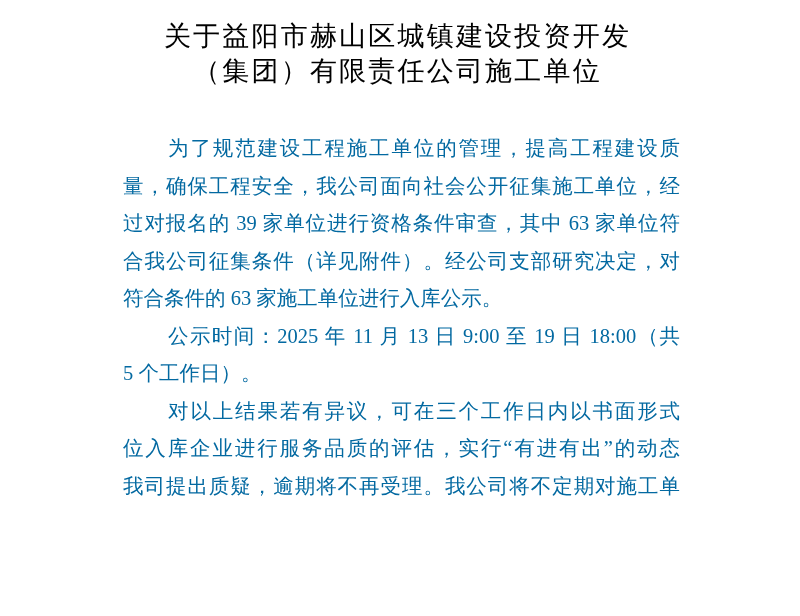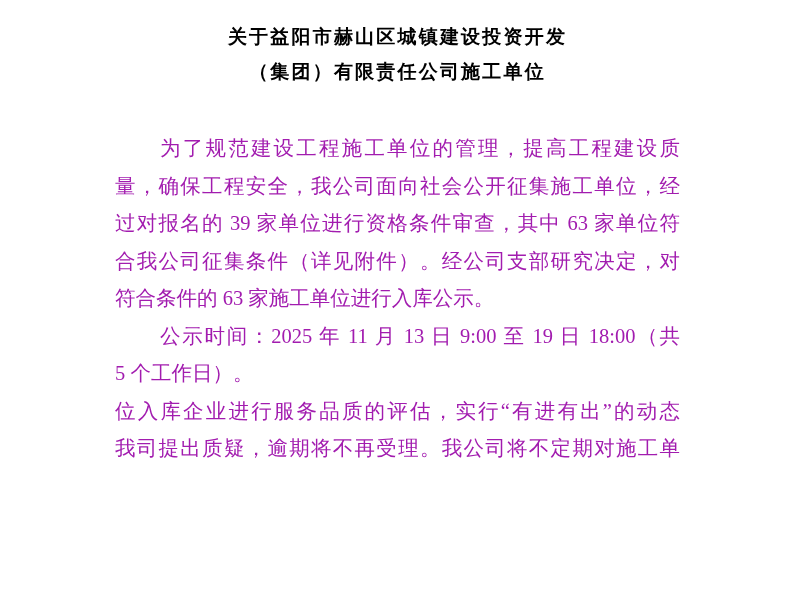--- a/index.html
+++ b/index.html
@@ -16,37 +16,38 @@
   }
   .doc {
     width: 565px;
     margin-left: 115px;
   }
   .title-block {
     margin-top: 19px;
   }
   .title-line {
     font-family: "Liberation Sans", "DejaVu Sans", sans-serif;
-    font-weight: bold;
-    font-size: 19px;
+    font-weight: normal;
+    font-size: 27px;
     line-height: 35px;
     letter-spacing: 2.2px;
     color: #000000;
     text-align: center;
   }
   .body-block {
     margin-top: 41px;
   }
   .bline {
     font-family: "Liberation Serif", "DejaVu Serif", serif;
     font-size: 20.5px;
     line-height: 37.5px;
-    color: #a21caf;
+    color: #0369a1;
     text-align: justify;
     text-align-last: justify;
+    margin-left: 8px;
   }
   .bline.indent {
     text-indent: 2.2em;
   }
   .bline.pend {
     text-align-last: left;
   }
 </style>
 </head>
 <body>
@@ -60,18 +61,19 @@
     </div>
 
     <div class="body-block">
       <div class="bline indent">为了规范建设工程施工单位的管理，提高工程建设质</div>
       <div class="bline">量，确保工程安全，我公司面向社会公开征集施工单位，经</div>
       <div class="bline">过对报名的 39 家单位进行资格条件审查，其中 63 家单位符</div>
       <div class="bline">合我公司征集条件（详见附件）。经公司支部研究决定，对</div>
       <div class="bline pend">符合条件的 63 家施工单位进行入库公示。</div>
       <div class="bline indent">公示时间：2025 年 11 月 13 日 9:00 至 19 日 18:00（共</div>
       <div class="bline pend">5 个工作日）。</div>
+      <div class="bline indent">对以上结果若有异议，可在三个工作日内以书面形式</div>
       <div class="bline">位入库企业进行服务品质的评估，实行“有进有出”的动态</div>
       <div class="bline">我司提出质疑，逾期将不再受理。我公司将不定期对施工单</div>
     </div>
 
   </div>
 </div>
 
 </body></html>

